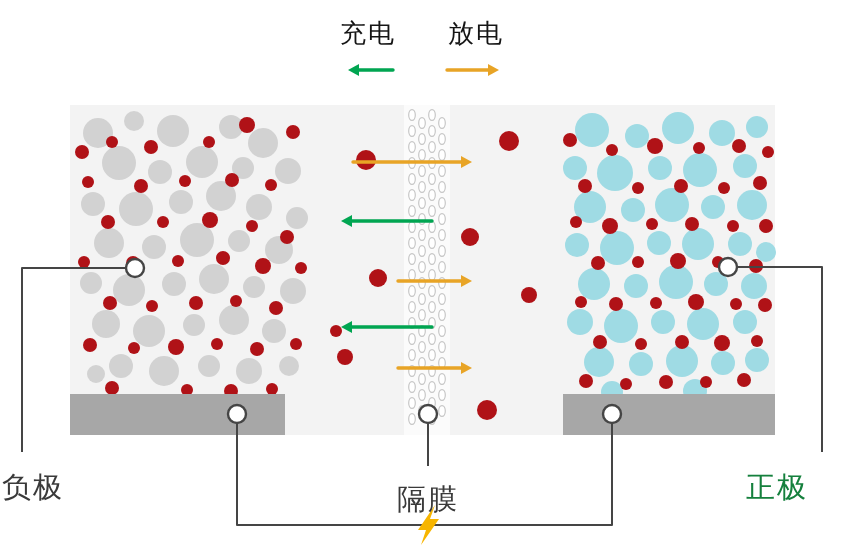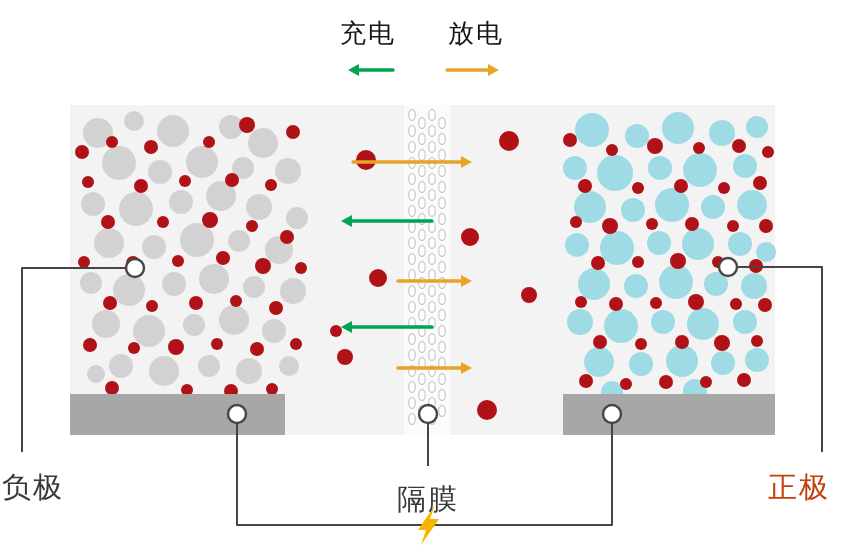--- a/index.html
+++ b/index.html
@@ -322,15 +322,15 @@
   </svg>
 
   <div class="legend-label" style="left: 368px; top: 16px; color: rgb(21, 21, 21);">充电</div>
 
   <div class="legend-label" style="left: 476px; top: 16px; color: rgb(21, 21, 21);">放电</div>
 
   <div class="bottom-label" style="left: 33px; top: 468px; color: rgb(58, 58, 58);">负极</div>
 
   <div class="bottom-label" style="left: 428px; top: 468px; color: rgb(58, 58, 58); margin-top: 12px;">隔膜</div>
 
-  <div class="bottom-label" style="left: 799px; top: 468px; color: #c2410c;">正极</div>
+  <div class="bottom-label" style="left: 777px; top: 468px; color: #15803d;">正极</div>
 
 </div>
 
 </body></html>

